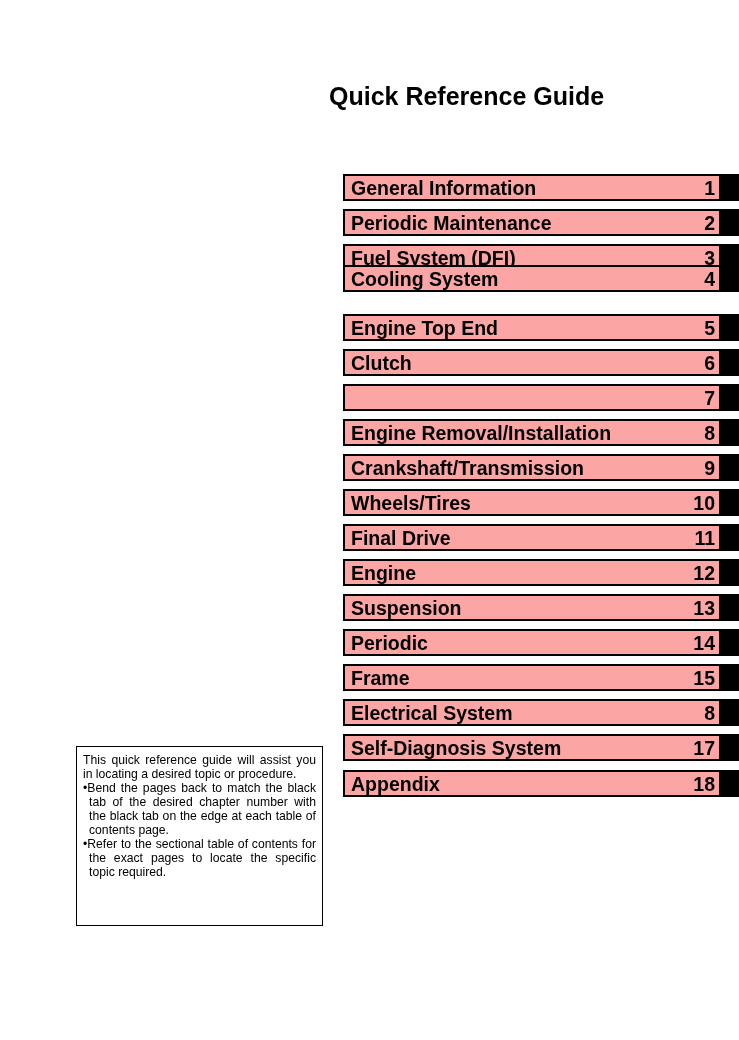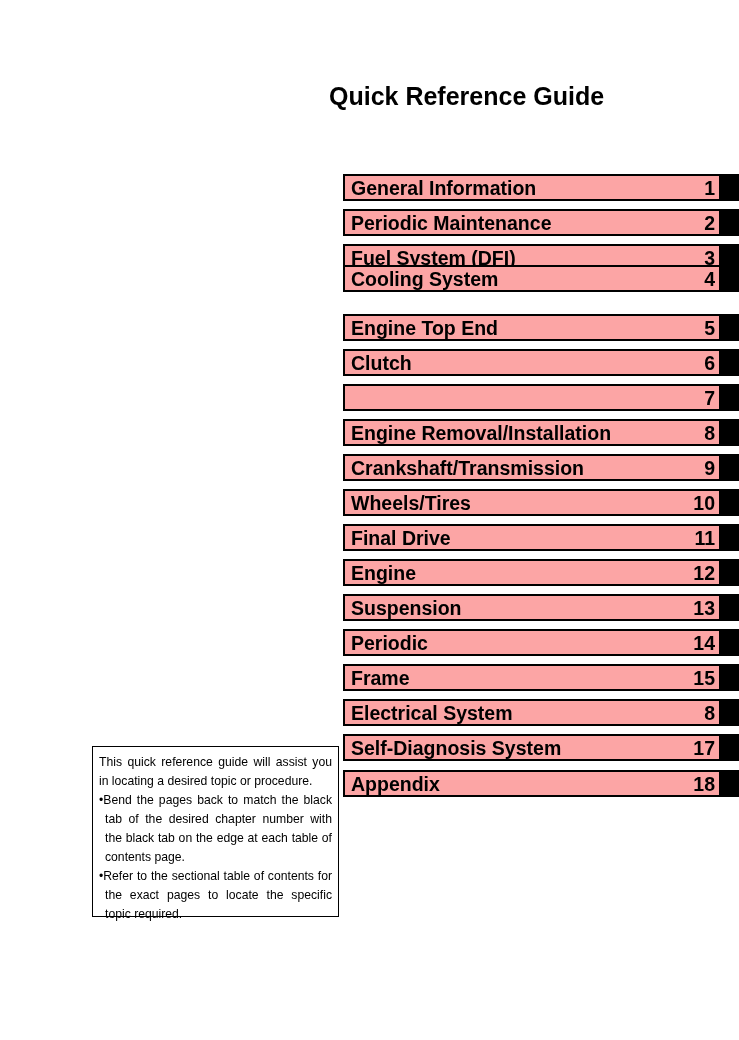--- a/index.html
+++ b/index.html
@@ -4,21 +4,21 @@
 <style>
   html, body { margin:0; padding:0; background:#fff; }
   body { width:739px; height:1040px; position:relative; overflow:hidden; font-family:"Liberation Sans", sans-serif; color:#000; }
   .title { position:absolute; left:329px; top:82px; font-size:25px; font-weight:bold; letter-spacing:0px; white-space:nowrap; }
   .toc { position:absolute; left:343px; top:174px; width:396px; }
   .row { position:absolute; left:0; width:396px; height:27px; }
   .row .box { position:absolute; left:0; top:0; width:374px; height:23px; border:2px solid #000; background:#fca5a5; }
   .row .tab { position:absolute; left:376px; top:0; width:20px; height:27px; background:#000; }
   .row .label { position:absolute; left:6px; top:1px; font-size:19.5px; font-weight:bold; line-height:22px; white-space:nowrap; }
   .row .num { position:absolute; right:4px; top:1px; font-size:19.5px; font-weight:bold; line-height:22px; }
-  .note { position:absolute; left:76px; top:746px; width:233px; height:162px; border:1px solid #000; padding:6px 6px 1px 6px; font-size:12.2px; line-height:19px; text-align:justify;margin-left:16px; }
+  .note { position:absolute; left:76px; top:746px; width:233px; height:162px; border:1px solid #000; padding:6px 6px 10px 6px; font-size:12.2px; line-height:14px; text-align:justify; }
   .note p { margin:0; }
   .note .bullet { padding-left:6px; text-indent:-6px; }
 </style>
 </head>
 <body>
 
 <div class="title">Quick Reference Guide</div>
 
 <div class="toc">
   <div class="row" style="top:0px">

